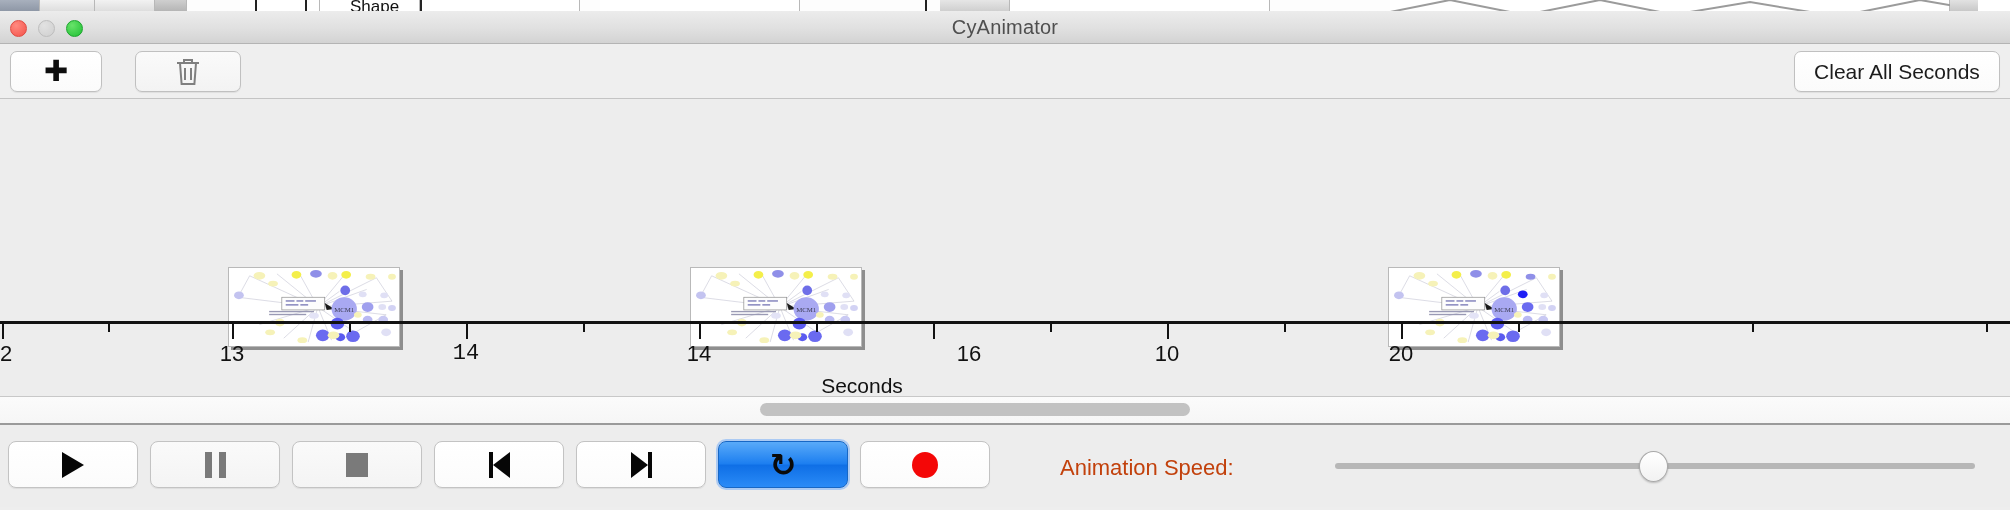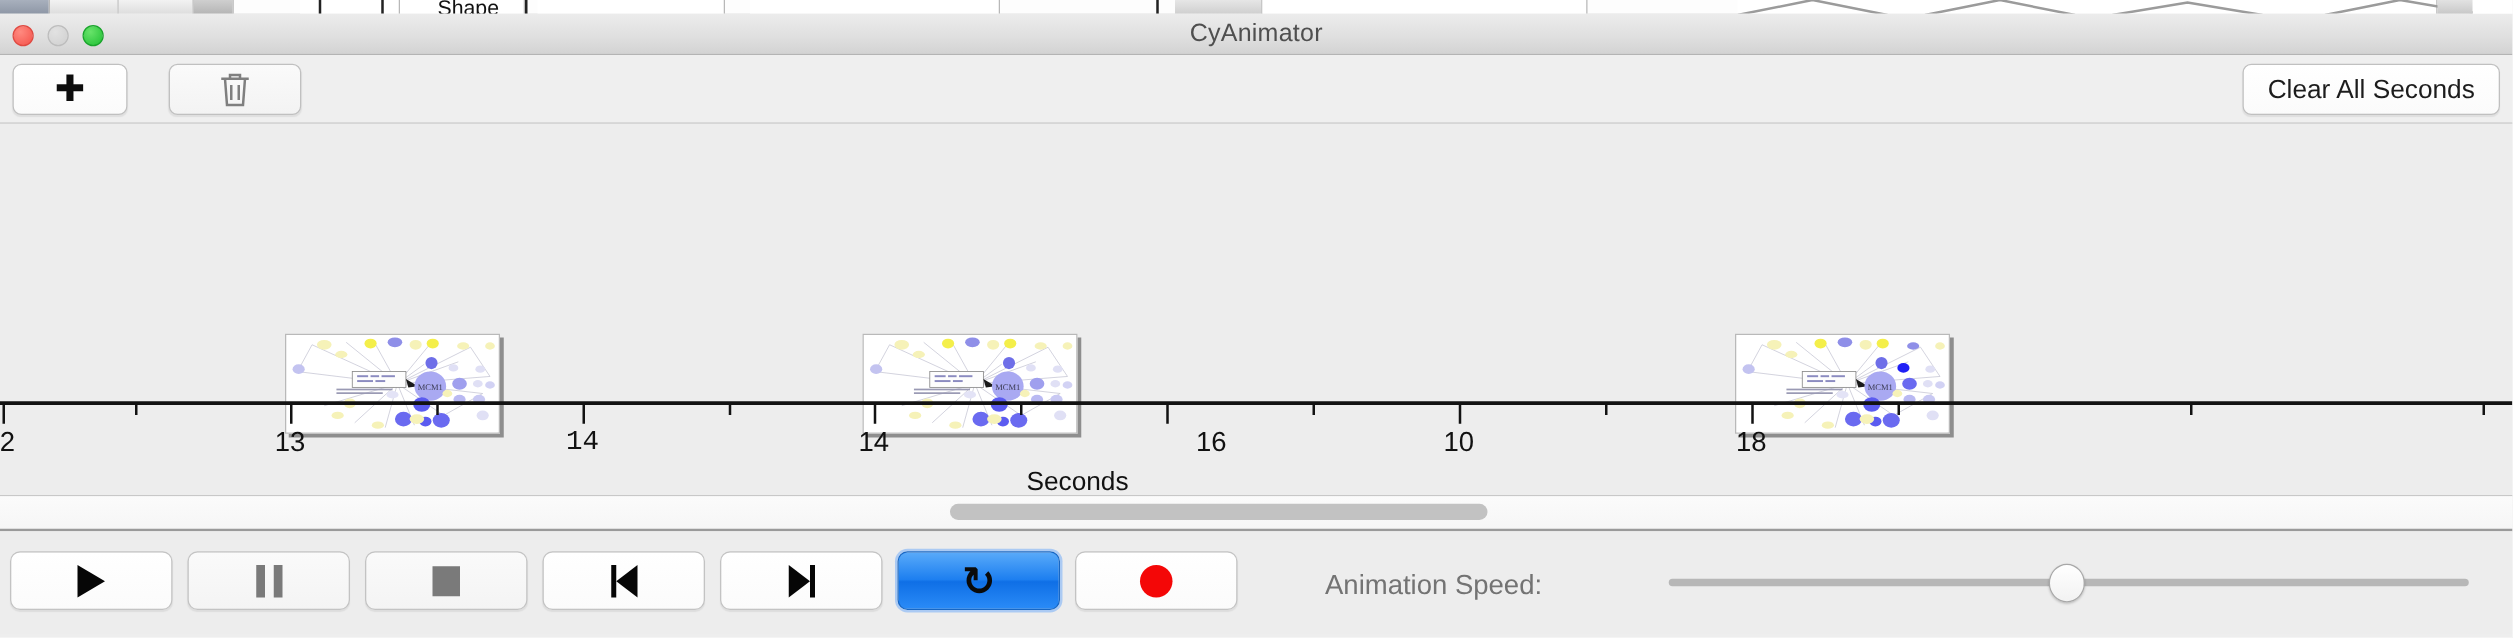--- a/index.html
+++ b/index.html
@@ -165,21 +165,21 @@
   .g-skipb i{ display:block; width:4px; height:26px; background:#060606; }
   .g-skipb b{ display:block; width:0;height:0;border-right:17px solid #060606;border-top:13px solid transparent;border-bottom:13px solid transparent; }
   .g-skipf  { display:flex; align-items:center; }
   .g-skipf b{ display:block; width:0;height:0;border-left:17px solid #060606;border-top:13px solid transparent;border-bottom:13px solid transparent; }
   .g-skipf i{ display:block; width:4px; height:26px; background:#060606; }
   .g-loop   { font-size: 32px; color:#0a0a0a; line-height:1; font-family:"DejaVu Sans",sans-serif; font-weight:700; }
   .g-rec    { width:26px; height:26px; border-radius:50%; background:#f40707; }
 
   #speed-label {
     position: absolute; left: 1060px; top: 30px;
-    font-size: 22px; color: #737373;
+    font-size: 22px; color: #c2410c;
   }
   #speed-slider {
     position: absolute; left: 1335px; top: 38px; width: 640px; height: 6px;
     background: #b7b7b7; border-radius: 3px;
   }
   #speed-thumb {
     position: absolute; left: 1639px; top: 26px;
     width: 29px; height: 31px; border-radius: 50%;
     background: linear-gradient(180deg,#ffffff,#f2f2f2);
     border: 1px solid #a8a8a8;
@@ -436,21 +436,21 @@
     <div class="tick minor" style="left:1518px;"></div>
     <div class="tick minor" style="left:1752px;"></div>
     <div class="tick minor" style="left:1986px;"></div>
 
     <div class="tick-label" style="left:6px;">2</div>
     <div class="tick-label" style="left:232px;text-align:right;">13</div>
     <div class="tick-label" style="left:466px;font-family:Liberation Mono, monospace;">14</div>
     <div class="tick-label" style="left:699px;">14</div>
     <div class="tick-label" style="left:969px;">16</div>
     <div class="tick-label" style="left:1167px;">10</div>
-    <div class="tick-label" style="left:1401px;">18</div>
+    <div class="tick-label" style="left:1401px;">20</div>
 
     <div id="axis-title">Seconds</div>
   </div>
 
   <div id="hscroll">
     <div id="hscroll-thumb"></div>
   </div>
 
   <div id="transport">
     <div class="tr-btn" id="tr-play">

